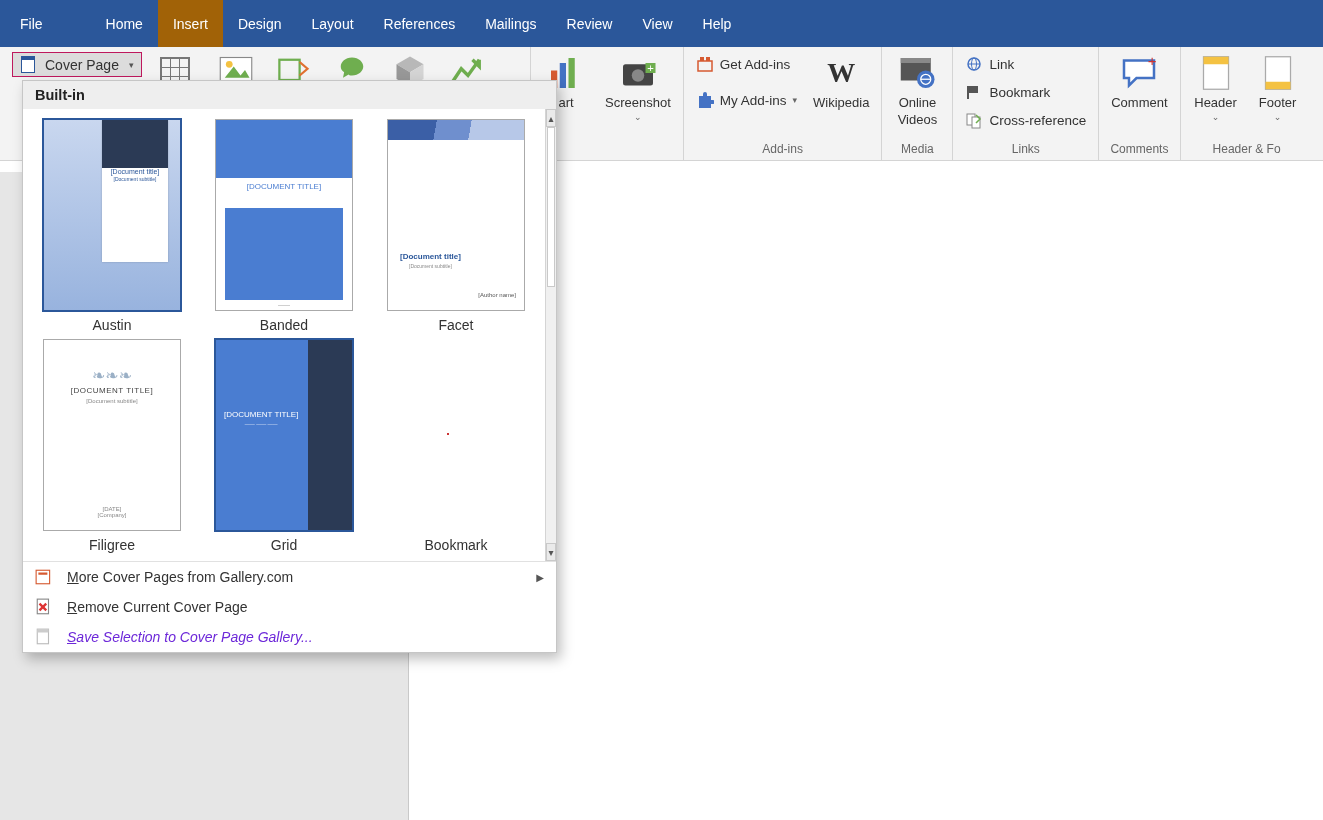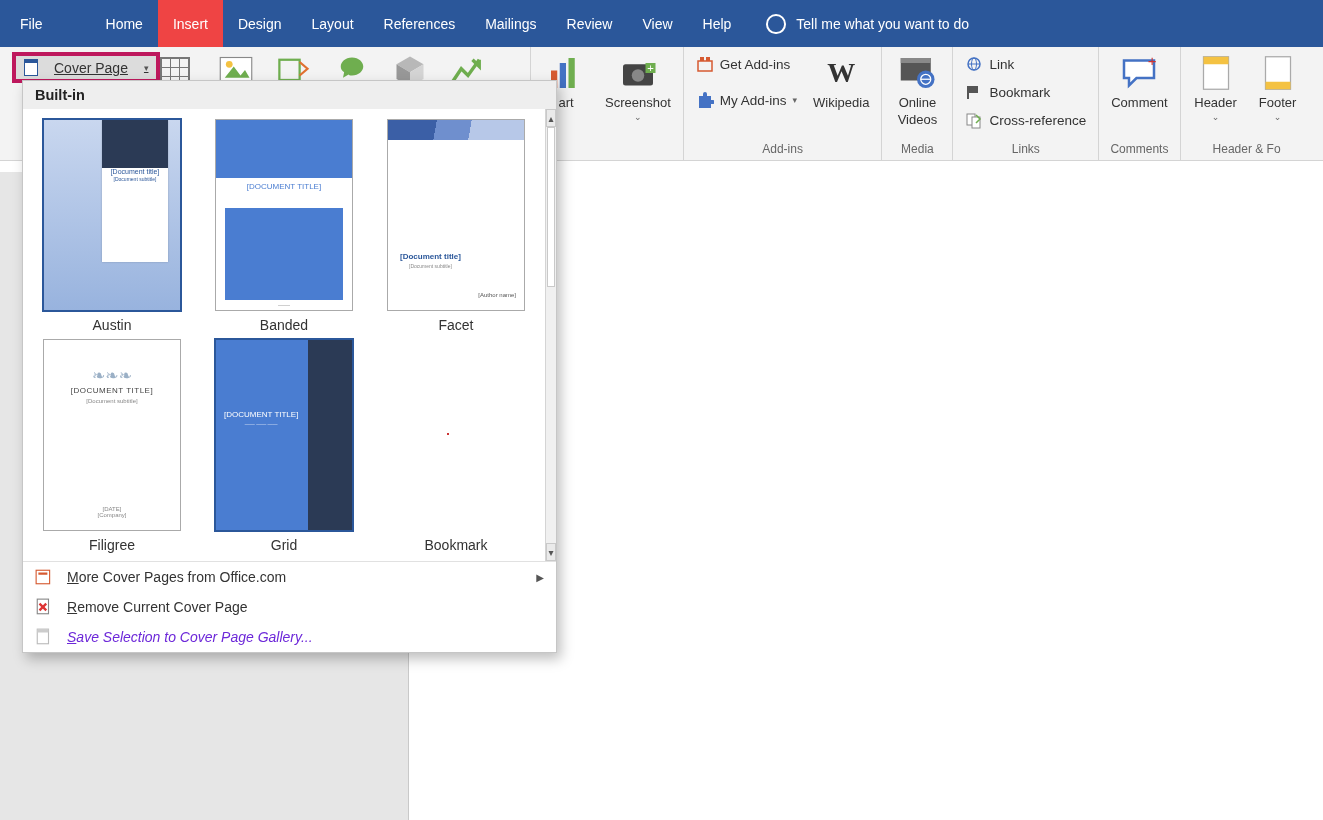--- a/index.html
+++ b/index.html
@@ -1,37 +1,37 @@
 <!DOCTYPE html>
 <html><head>
 <meta charset="utf-8">
 <style>
   * { box-sizing: border-box; margin: 0; padding: 0; font-family: "Segoe UI", Arial, sans-serif; }
   body { background: #fff; width: 1323px; height: 820px; overflow: hidden; position: relative; }
 
   .ribbon-tabs { background: #2b579a; height: 47px; display: flex; align-items: stretch; color: #fff; font-size: 14px; }
   .tab { padding: 0 15px; display: flex; align-items: center; cursor: pointer; }
   .tab.file { padding: 0 20px; }
-  .tab.active { background: #ef4444; }
+  .tab.active { background: #a16207; }
   .tell-me { display: flex; align-items: center; gap: 10px; padding-left: 20px; }
   .bulb-icon { width: 20px; height: 20px; border: 2px solid #fff; border-radius: 50% 50% 48% 48%; position: relative; }
 
   .ribbon-body { background: #f3f3f3; border-bottom: 1px solid #d4d4d4; height: 114px; display: flex; position: relative; }
   .ribbon-group { border-right: 1px solid #d4d4d4; display: flex; flex-direction: column; align-items: center; justify-content: space-between; padding: 4px 10px 2px; }
   .group-label { font-size: 12px; color: #666; text-align: center; padding: 2px 0; }
   .group-content { display: flex; align-items: flex-start; gap: 12px; flex: 1; }
   .big-btn { display: flex; flex-direction: column; align-items: center; gap: 2px; font-size: 13px; color: #333; padding: 2px 2px; text-align: center; min-width: 50px; }
   .big-btn .icon-lg { height: 40px; width: 40px; display: flex; align-items: center; justify-content: center; }
   .small-btn { display: flex; align-items: center; gap: 6px; font-size: 13.5px; color: #333; padding: 2px 2px; height: 26px; }
   .small-btn .icon-sm { width: 18px; height: 18px; display: inline-flex; align-items: center; justify-content: center; }
   .caret-down { font-size: 9px; color: #666; }
   .stack { display:flex; flex-direction:column; justify-content:flex-start; }
 
   
-  .cover-page-btn { position: absolute; left: 12px; top: 52px; background: #dcdcdc; border: 4px solid #be185d; padding: 3px 8px; display: flex; align-items: center; gap: 16px; font-size: 14px; color: #333; z-index: 5; text-decoration: underline; }
+  .cover-page-btn { position: absolute; left: 12px; top: 52px; background: #dcdcdc; border: 1px solid #be185d; padding: 3px 8px; display: flex; align-items: center; gap: 10px; font-size: 14px; color: #333; z-index: 5; }
   .cover-page-btn .mini-page { width: 14px; height: 17px; background: #fff; border: 1px solid #2b579a; border-top: 4px solid #2b579a; }
   .cover-page-btn .dd { font-size: 9px; color: #555; }
 
   .truncated-icons { display:flex; gap:22px; padding:6px 14px 0 160px; align-items:flex-start; }
   .ic { width:36px; height:36px; }
   .tbl-ic { background: repeating-linear-gradient(#777,#777 1px,transparent 1px,transparent 9px), repeating-linear-gradient(90deg,#777,#777 1px,transparent 1px,transparent 9px); border:1px solid #777; width:30px; height:26px; margin-top:4px;}
   .pic-ic svg, .ic svg { width:100%; height:100%; }
 
   
   .dropdown { position: absolute; left: 22px; top: 80px; width: 535px; background: #fff; border: 1px solid #c6c6c6; box-shadow: 4px 6px 12px rgba(0,0,0,.25); z-index: 20; }
@@ -93,24 +93,20 @@
   <div style="width:28px"></div>
   <div class="tab">Home</div>
   <div class="tab active">Insert</div>
   <div class="tab">Design</div>
   <div class="tab">Layout</div>
   <div class="tab">References</div>
   <div class="tab">Mailings</div>
   <div class="tab">Review</div>
   <div class="tab">View</div>
   <div class="tab">Help</div>
-  <div class="tell-me">
-    <span class="bulb-icon"></span>
-    <span>Tell me what you want to do</span>
-  </div>
 </div>
 
 <div class="cover-page-btn">
   <span class="mini-page"></span>
   <span>Cover Page</span>
   <span class="dd">▾</span>
 </div>
 
 <div class="ribbon-body">
   <div class="truncated-icons">
@@ -378,21 +374,21 @@
   </div>
 
   <div class="dd-footer">
     <div class="dd-row">
       <span class="ico">
           <svg viewBox="0 0 16 16">
             <rect x="1" y="2" width="12" height="12" fill="#fff" stroke="#d65a31"></rect>
             <rect x="3" y="4" width="8" height="2" fill="#d65a31"></rect>
           </svg>
         </span>
-      <span class="underline-first">More Cover Pages from Office.com</span>
+      <span class="underline-first">More Cover Pages from Gallery.com</span>
       <span class="arrow-r">▶</span>
     </div>
     <div class="dd-row">
       <span class="ico">
           <svg viewBox="0 0 16 16">
             <rect x="2" y="1" width="10" height="13" fill="#fff" stroke="#888"></rect>
             <line x1="4" y1="11" x2="10" y2="5" stroke="#d33" stroke-width="2"></line>
             <line x1="4" y1="5" x2="10" y2="11" stroke="#d33" stroke-width="2"></line>
           </svg>
         </span>

